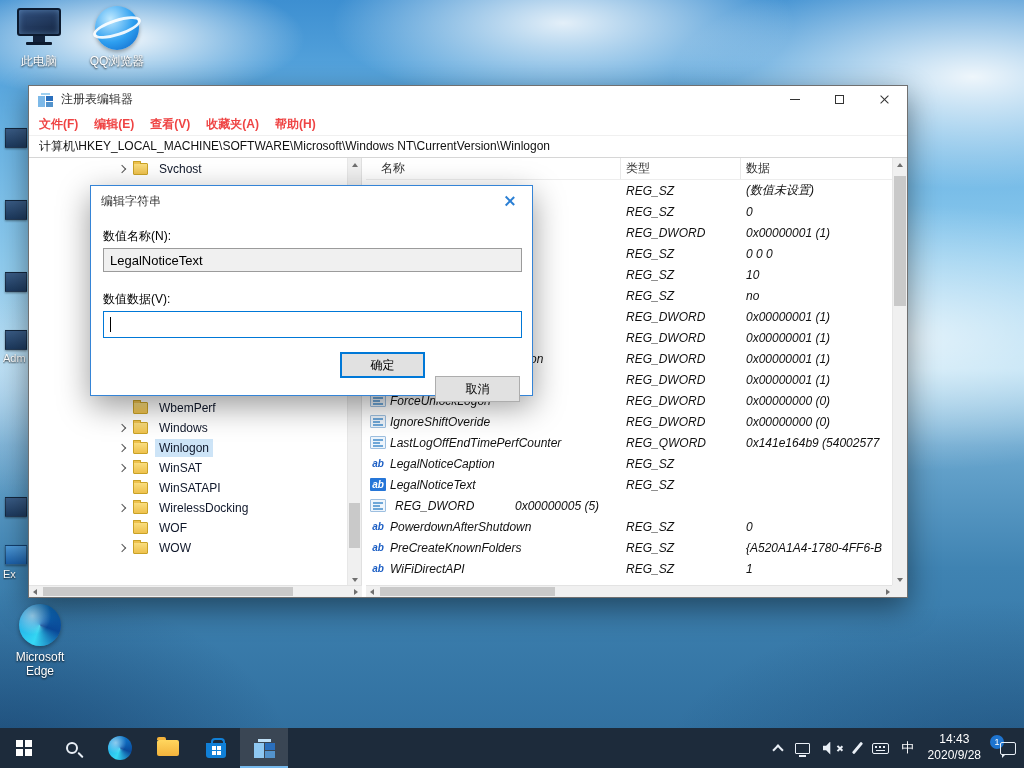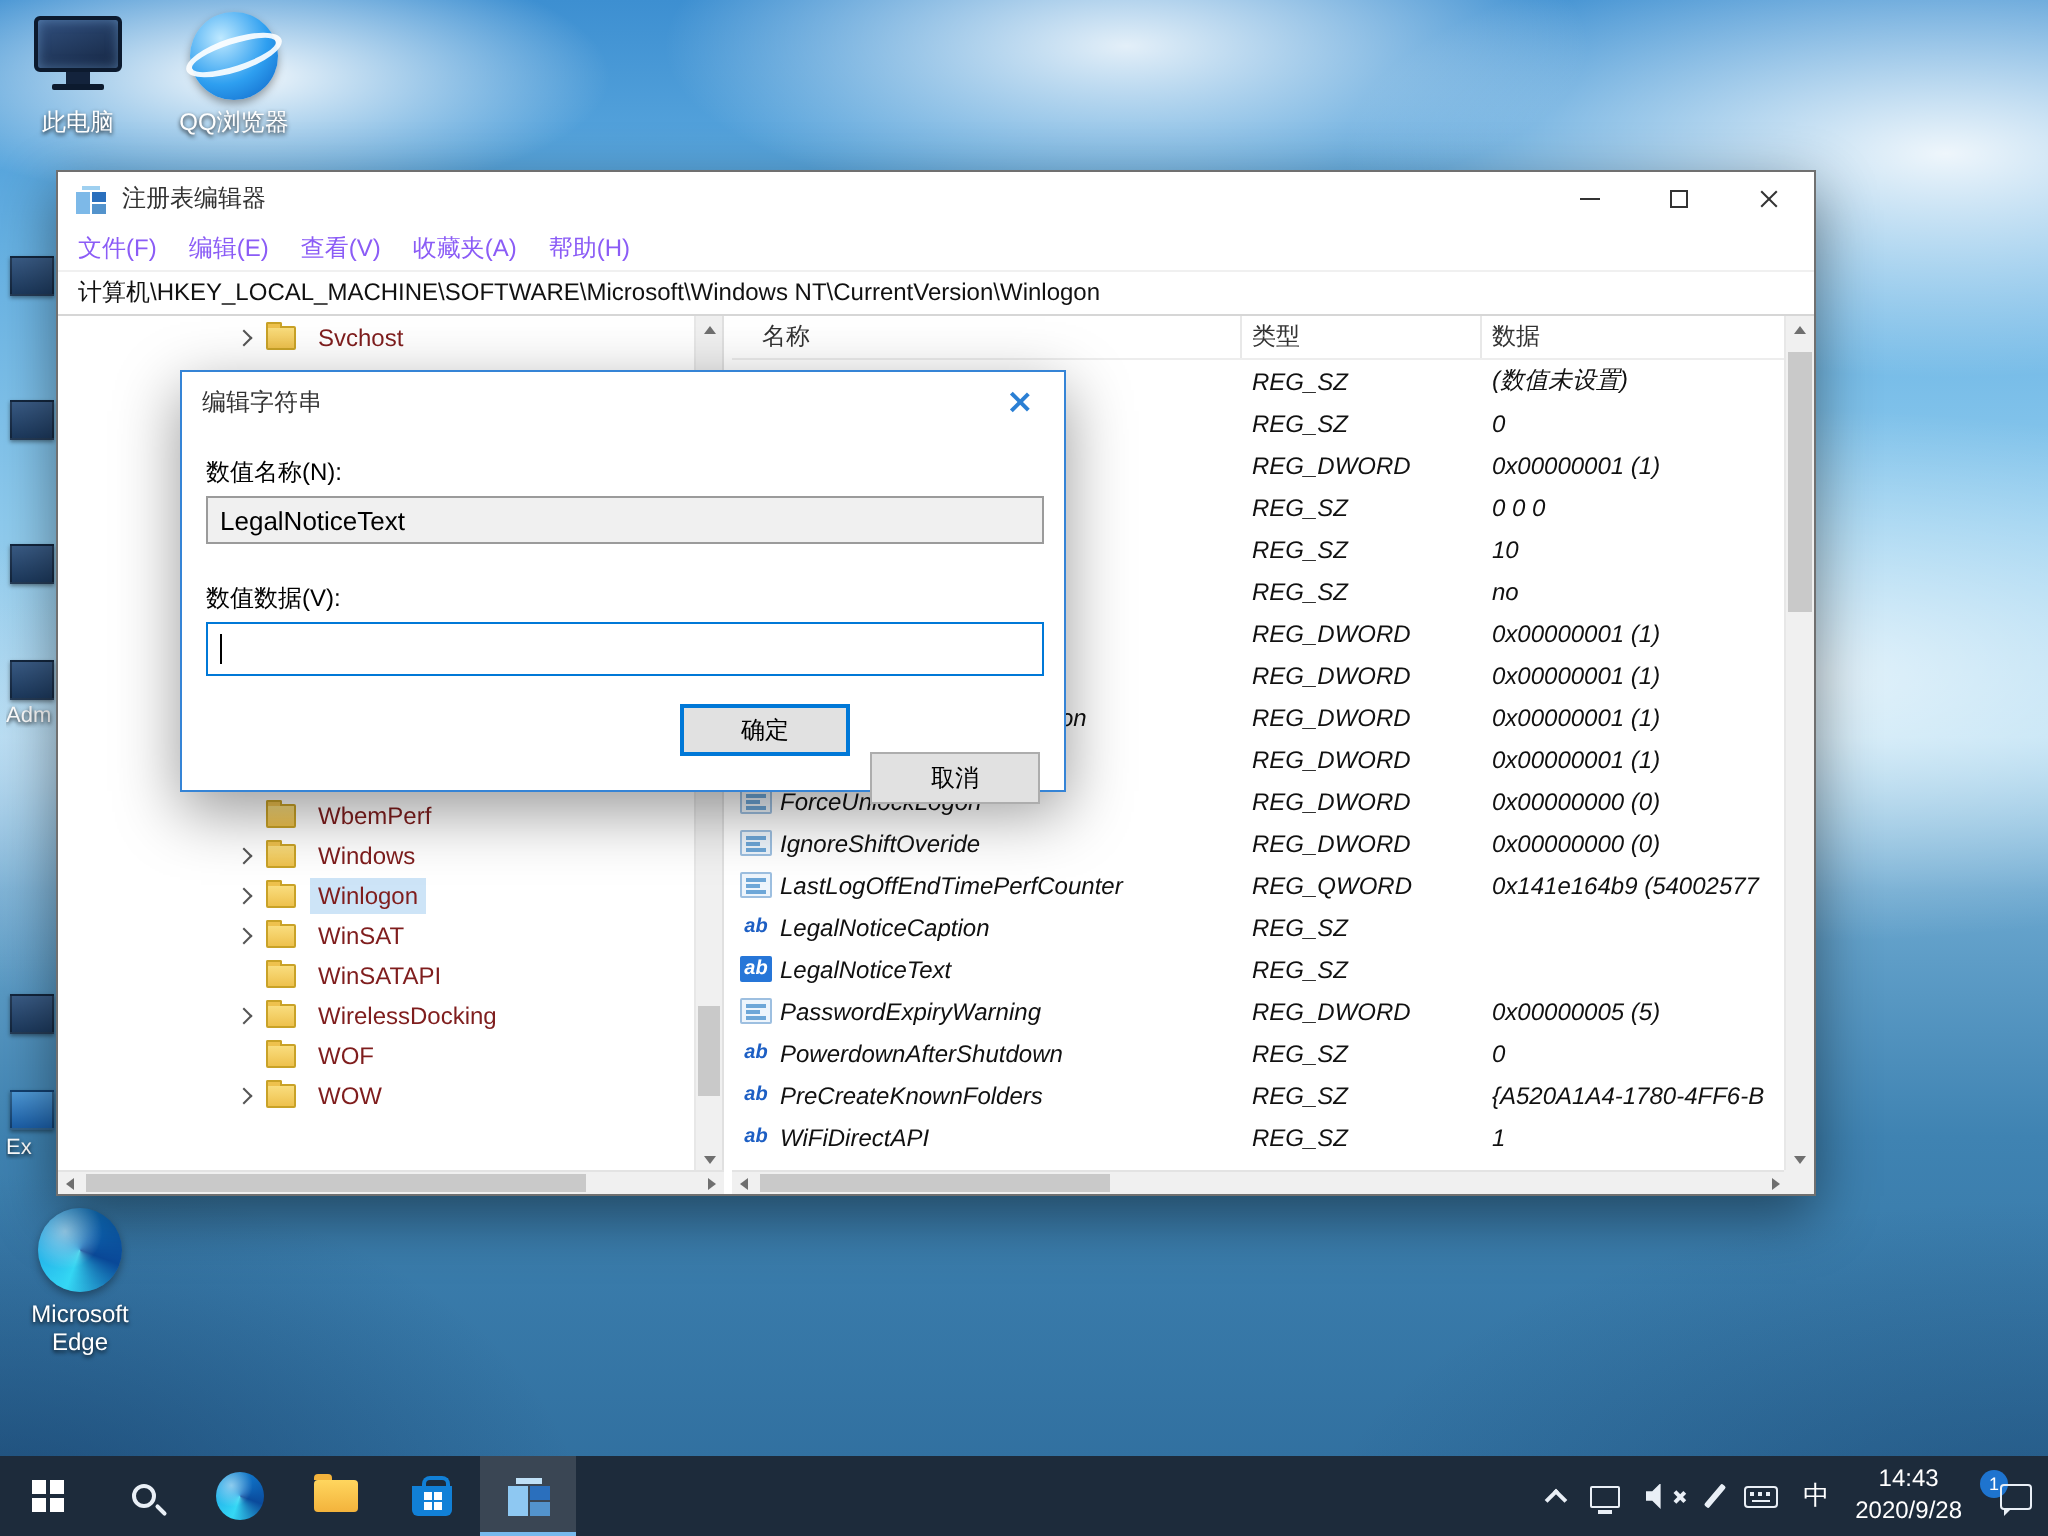--- a/index.html
+++ b/index.html
@@ -60,31 +60,31 @@
   .title{font-size:12px;color:#333;}
   .win-btns{position:absolute;right:0;top:0;height:27px;display:flex;}
   .wbtn{width:45px;height:27px;display:flex;align-items:center;justify-content:center;}
   .glyph-min{width:10px;height:1px;background:#333;}
   .glyph-max{width:9px;height:9px;border:1px solid #333;}
   .glyph-x{position:relative;width:11px;height:11px;}
   .glyph-x::before,.glyph-x::after{content:"";position:absolute;left:5px;top:0;width:1px;height:11px;background:#333;}
   .glyph-x::before{transform:rotate(45deg);} .glyph-x::after{transform:rotate(-45deg);}
 
   .menubar{height:22px;display:flex;align-items:center;padding-left:2px;}
-  .menu-item{font-size:12px;color:#8b5cf6;padding:0 8px;}
+  .menu-item{font-size:12px;color:#ef4444;padding:0 8px;font-weight:bold;}
   .addressbar{height:23px;border-top:1px solid #f0f0f0;border-bottom:1px solid #d6d6d6;
     display:flex;align-items:center;padding-left:10px;font-size:12px;color:#111;}
 
   .content{position:absolute;left:0;top:72px;right:0;height:429px;background:#fff;}
 
   
   .tree{position:absolute;left:0;top:0;width:333px;height:100%;border-right:1px solid #e0e0e0;overflow:hidden;background:#fff;}
   #tree-top{position:absolute;left:0;top:1px;right:14px;}
   #tree-rest{position:absolute;left:0;top:240px;right:14px;}
-  .trow{height:20px;display:flex;align-items:center;padding-left:90px;font-size:12px;color:#7f1d1d;white-space:nowrap;}
+  .trow{height:20px;display:flex;align-items:center;padding-left:90px;font-size:12px;color:#0f172a;white-space:nowrap;}
   .chev{width:6px;height:6px;border-top:1px solid #555;border-right:1px solid #555;
     transform:rotate(45deg);flex:none;margin-right:8px;}
   .chev.hide{visibility:hidden;}
   .folder{width:15px;height:12px;flex:none;margin-right:7px;position:relative;border-radius:1px;
     background:linear-gradient(#f9dd7e,#eec14d);border:1px solid #c9a227;}
   .folder::before{content:"";position:absolute;top:-3px;left:-1px;width:6px;height:2px;
     background:#eec14d;border:1px solid #c9a227;border-bottom:none;border-radius:1px 1px 0 0;}
   .tlabel{padding:2px 4px;}
   .tlabel.sel{background:#cde4f7;}
 
@@ -426,21 +426,20 @@
               <span class="cell data"></span>
             </div>
             <div class="lrow sel">
               <span class="ico ico-ab">ab</span>
               <span class="cell name">LegalNoticeText</span>
               <span class="cell type">REG_SZ</span>
               <span class="cell data"></span>
             </div>
             <div class="lrow">
               <span class="ico ico-bin"></span>
-              <span class="cell name">PasswordExpiryWarning</span>
               <span class="cell type">REG_DWORD</span>
               <span class="cell data">0x00000005 (5)</span>
             </div>
             <div class="lrow">
               <span class="ico ico-ab">ab</span>
               <span class="cell name">PowerdownAfterShutdown</span>
               <span class="cell type">REG_SZ</span>
               <span class="cell data">0</span>
             </div>
             <div class="lrow">

